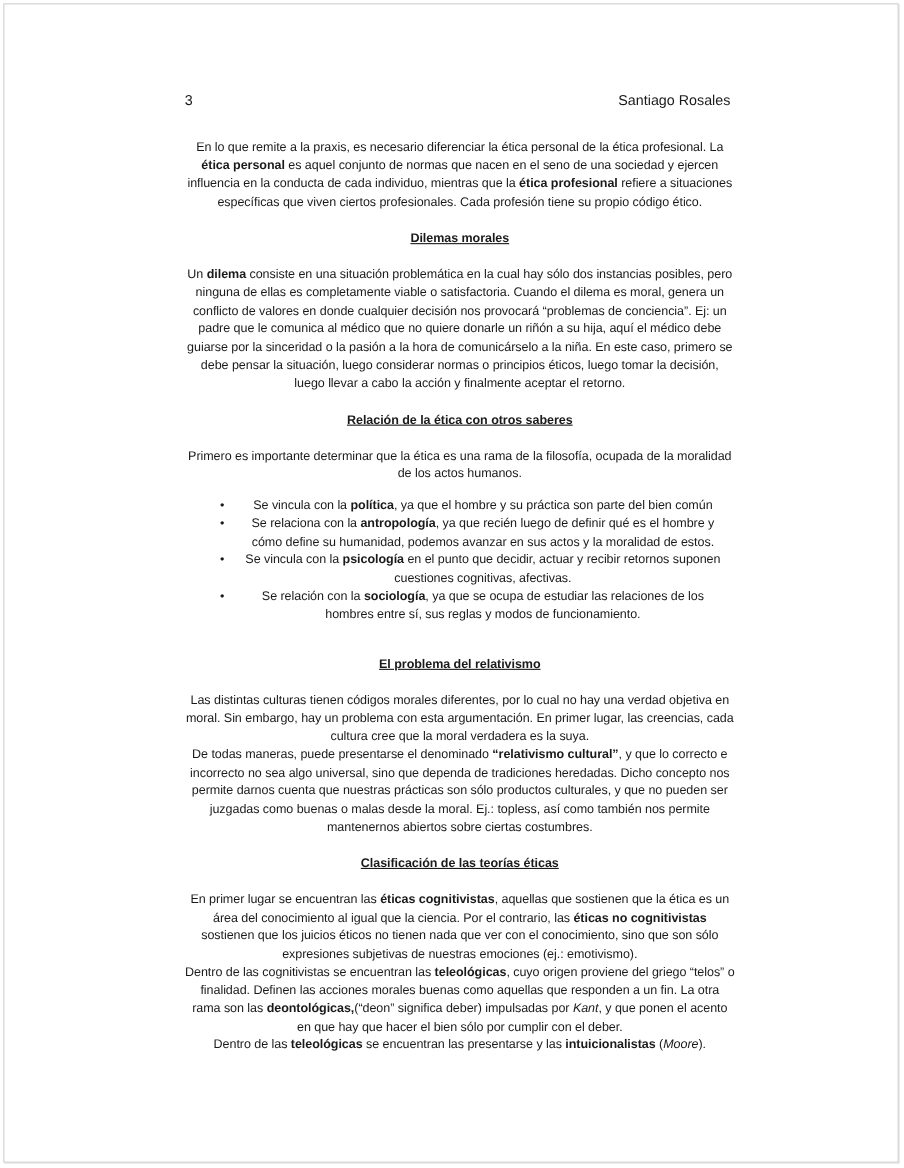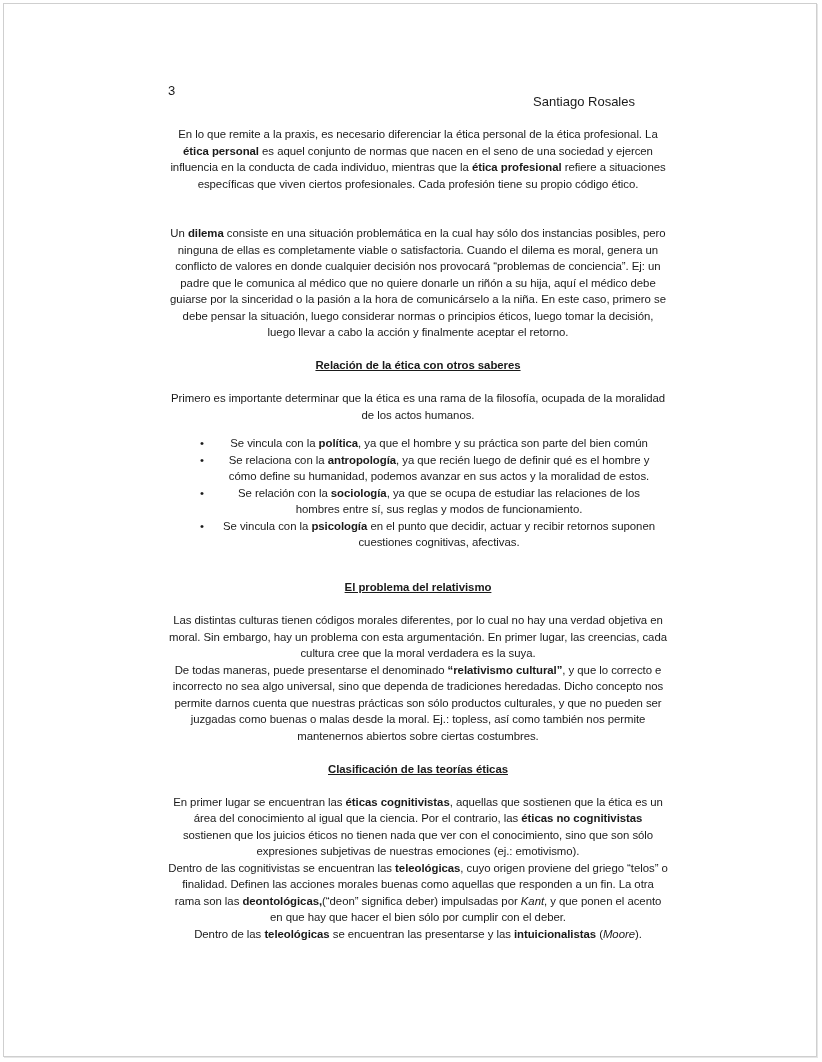--- a/index.html
+++ b/index.html
@@ -8,53 +8,54 @@
       position: absolute; left: 3px; top: 3px; width: 814px; height: 1054px;
       border: 1px solid #cfcfcf; box-sizing: border-box; background: #fff;
       box-shadow: 1px 1px 0 #e6e6e6;
     }
     .content {
       position: absolute; left: 164px; top: 0; width: 500px;
       font-family: "Liberation Sans", sans-serif; font-size: 11.4px;
       line-height: 16.5px; color: #1a1a1a; letter-spacing: -0.05px; text-align: center;
     }
     .header-num { position: absolute; left: 164px; top: 79px; font-family: "Liberation Sans", sans-serif; font-size: 13px; color: #1a1a1a; }
-    .header-author { position: absolute; right: 181px; top: 79px; font-family: "Liberation Sans", sans-serif; font-size: 13px; color: #1a1a1a; margin-top: 11px; }
+    .header-author { position: absolute; right: 152px; top: 79px; font-family: "Liberation Sans", sans-serif; font-size: 13px; color: #1a1a1a; }
     p { margin: 0; }
     .heading { font-weight: bold; text-decoration: underline; margin: 0; }
     b { font-weight: bold; }
     i { font-style: italic; }
     ul { margin: 12px; padding: 0; list-style: none; }
     li { position: relative; padding-left: 42px; }
     li::before { content: "•"; position: absolute; left: 20px; top: 0; }
     .gap { height: 16.5px; }
   </style>
 </head>
 <body>
 
 <div class="page">
   <div class="header-num">3</div>
   <div class="header-author">Santiago Rosales</div>
 
   <div class="content" style="top:122px;">
     <p><span>En lo que remite a la praxis, es necesario diferenciar la ética personal de la ética profesional. La </span><b>ética personal</b><span> es aquel conjunto de normas que nacen en el seno de una sociedad y ejercen influencia en la conducta de cada individuo, mientras que la </span><b>ética profesional</b><span> refiere a situaciones específicas que viven ciertos profesionales. Cada profesión tiene su propio código ético.</span></p>
     <div class="gap"></div>
 
+    <p class="heading">Dilemas morales</p>
     <div class="gap"></div>
     <p><span>Un </span><b>dilema</b><span> consiste en una situación problemática en la cual hay sólo dos instancias posibles, pero ninguna de ellas es completamente viable o satisfactoria. Cuando el dilema es moral, genera un conflicto de valores en donde cualquier decisión nos provocará “problemas de conciencia”. Ej: un padre que le comunica al médico que no quiere donarle un riñón a su hija, aquí el médico debe guiarse por la sinceridad o la pasión a la hora de comunicárselo a la niña. En este caso, primero se debe pensar la situación, luego considerar normas o principios éticos, luego tomar la decisión, luego llevar a cabo la acción y finalmente aceptar el retorno.</span></p>
     <div class="gap"></div>
 
     <p class="heading">Relación de la ética con otros saberes</p>
     <div class="gap"></div>
     <p><span>Primero es importante determinar que la ética es una rama de la filosofía, ocupada de la moralidad de los actos humanos.</span></p>
     <ul>
       <li><span>Se vincula con la </span><b>política</b><span>, ya que el hombre y su práctica son parte del bien común</span></li>
       <li><span>Se relaciona con la </span><b>antropología</b><span>, ya que recién luego de definir qué es el hombre y cómo define su humanidad, podemos avanzar en sus actos y la moralidad de estos.</span></li>
+      <li><span>Se vincula con la </span><b>psicología</b><span> en el punto que decidir, actuar y recibir retornos suponen cuestiones cognitivas, afectivas.</span></li>
       <li><span>Se relación con la </span><b>sociología</b><span>, ya que se ocupa de estudiar las relaciones de los hombres entre sí, sus reglas y modos de funcionamiento.</span></li>
-      <li><span>Se vincula con la </span><b>psicología</b><span> en el punto que decidir, actuar y recibir retornos suponen cuestiones cognitivas, afectivas.</span></li>
     </ul>
     <div class="gap"></div>
 
     <p class="heading">El problema del relativismo</p>
     <div class="gap"></div>
     <p><span>Las distintas culturas tienen códigos morales diferentes, por lo cual no hay una verdad objetiva en moral. Sin embargo, hay un problema con esta argumentación. En primer lugar, las creencias, cada cultura cree que la moral verdadera es la suya.</span></p>
     <p><span>De todas maneras, puede presentarse el denominado </span><b>“relativismo cultural”</b><span>, y que lo correcto e incorrecto no sea algo universal, sino que dependa de tradiciones heredadas. Dicho concepto nos permite darnos cuenta que nuestras prácticas son sólo productos culturales, y que no pueden ser juzgadas como buenas o malas desde la moral. Ej.: topless, así como también nos permite mantenernos abiertos sobre ciertas costumbres.</span></p>
     <div class="gap"></div>
 
     <p class="heading">Clasificación de las teorías éticas</p>

